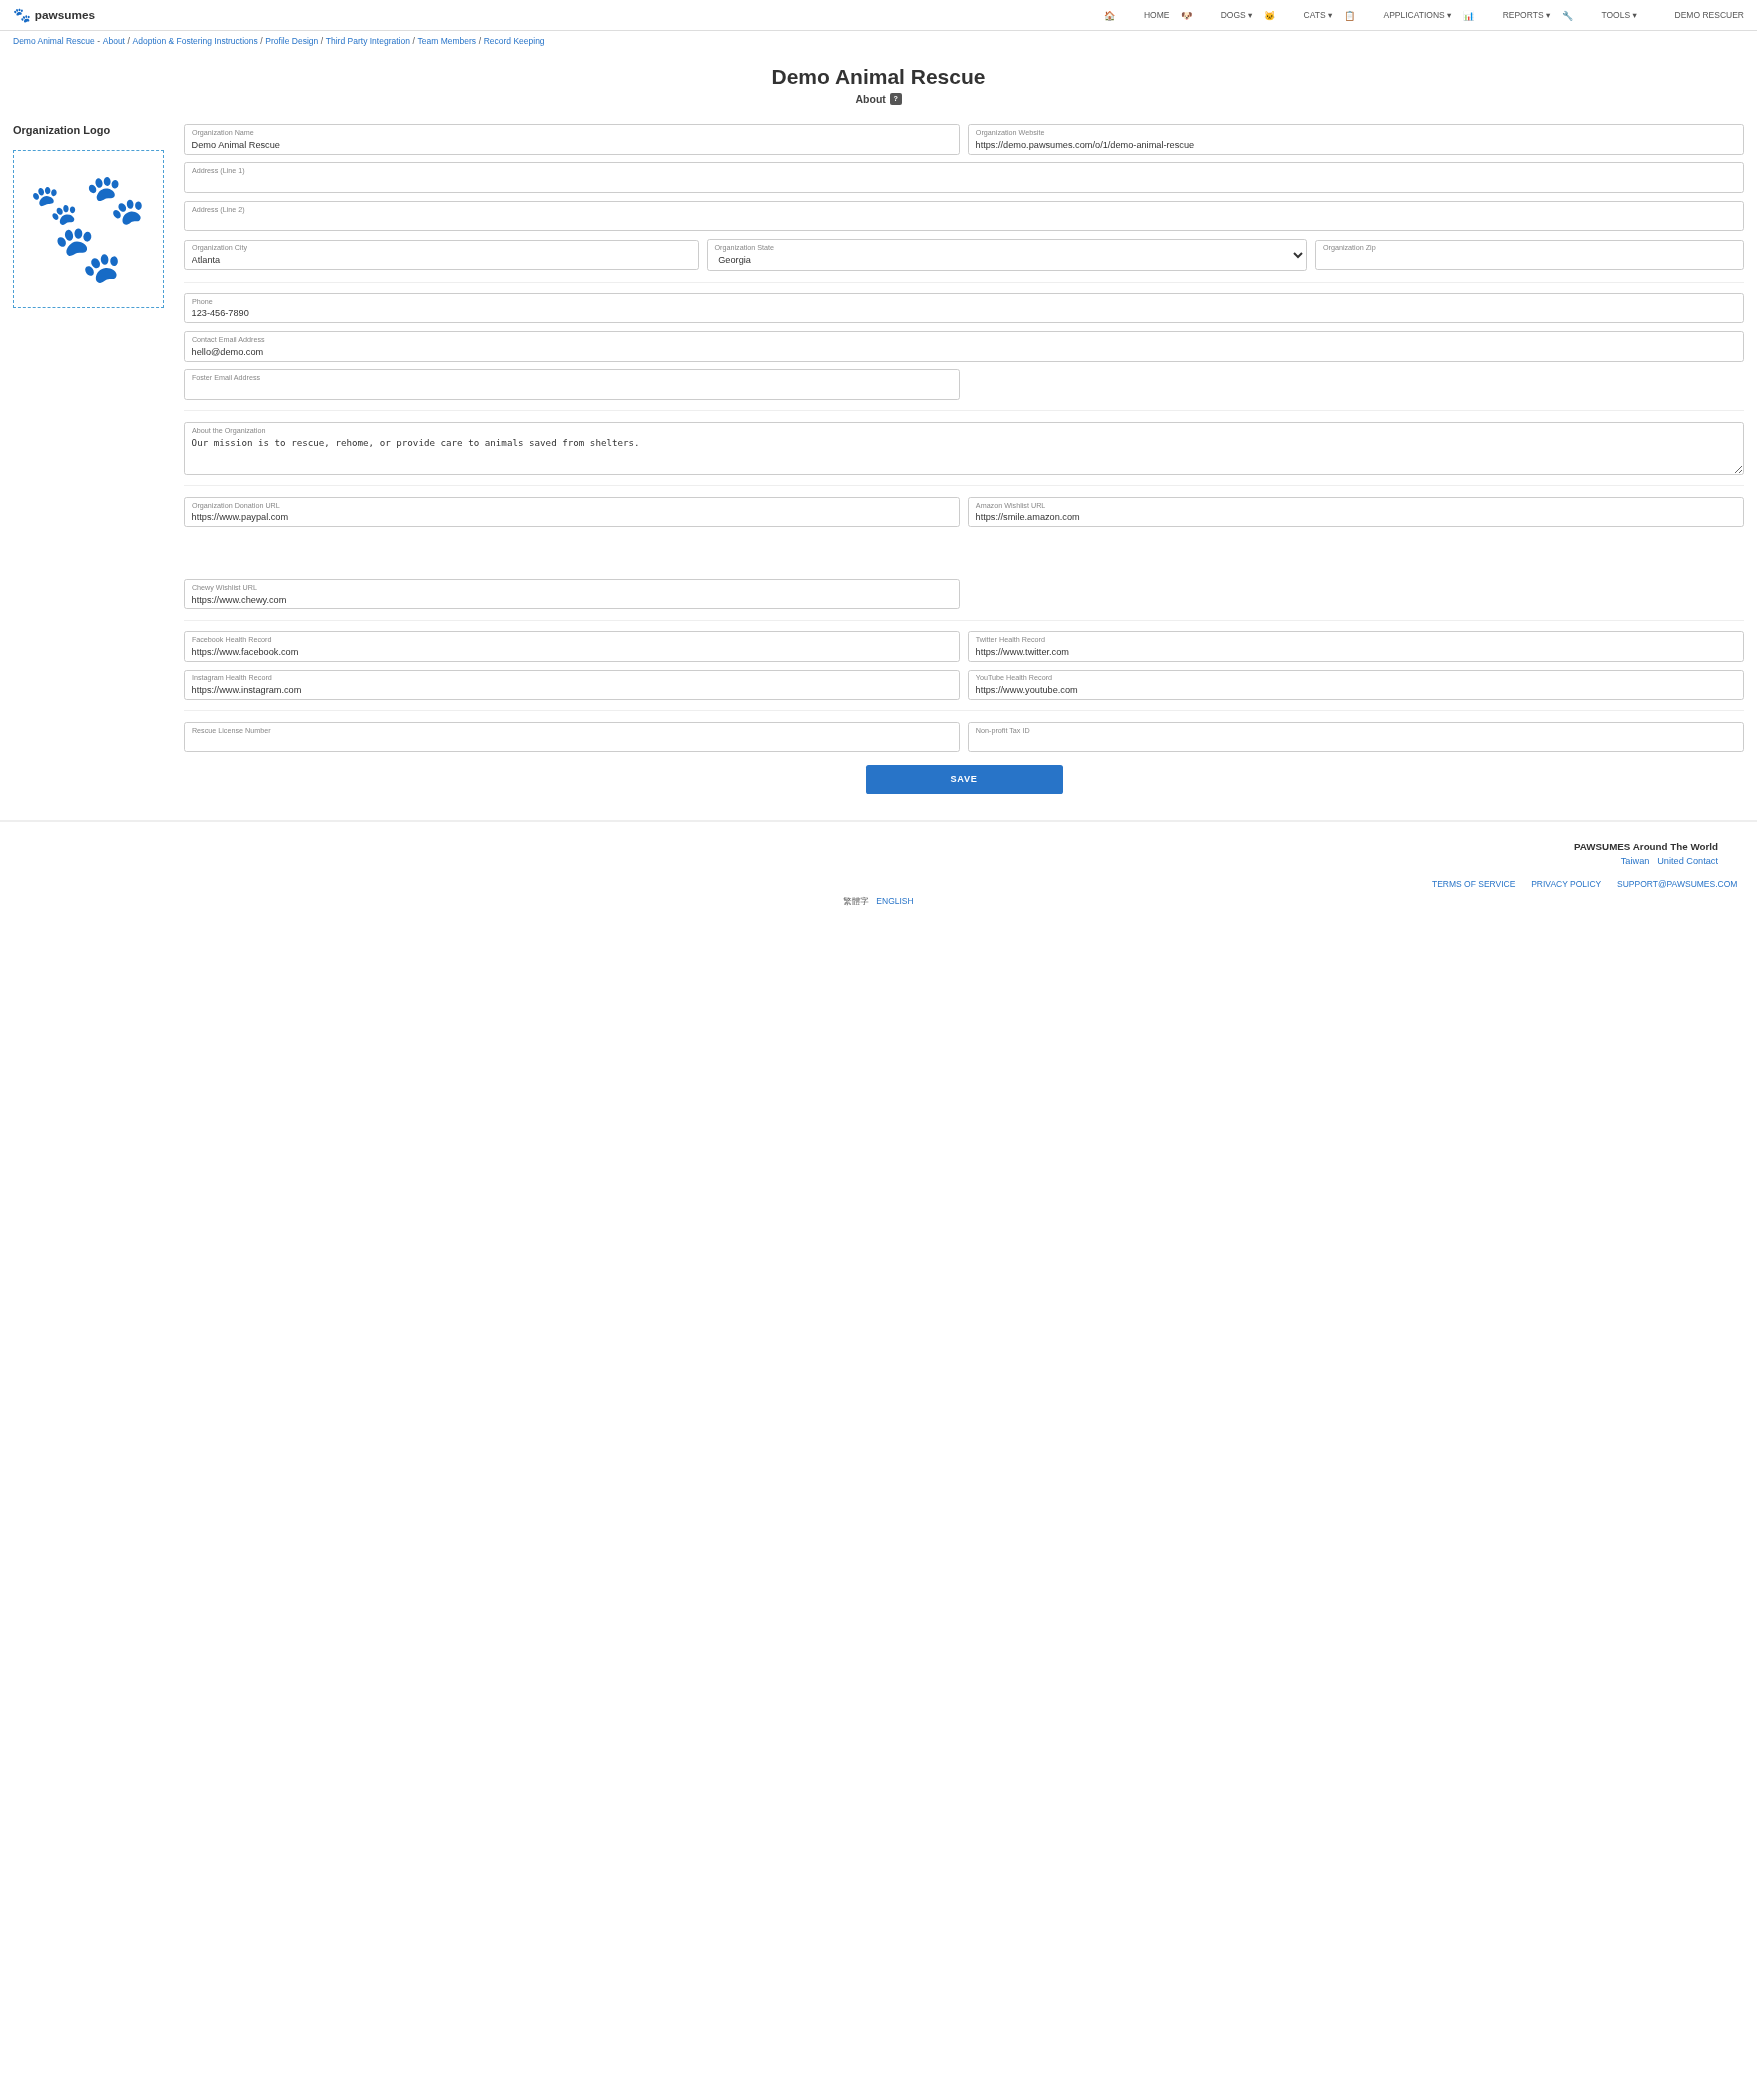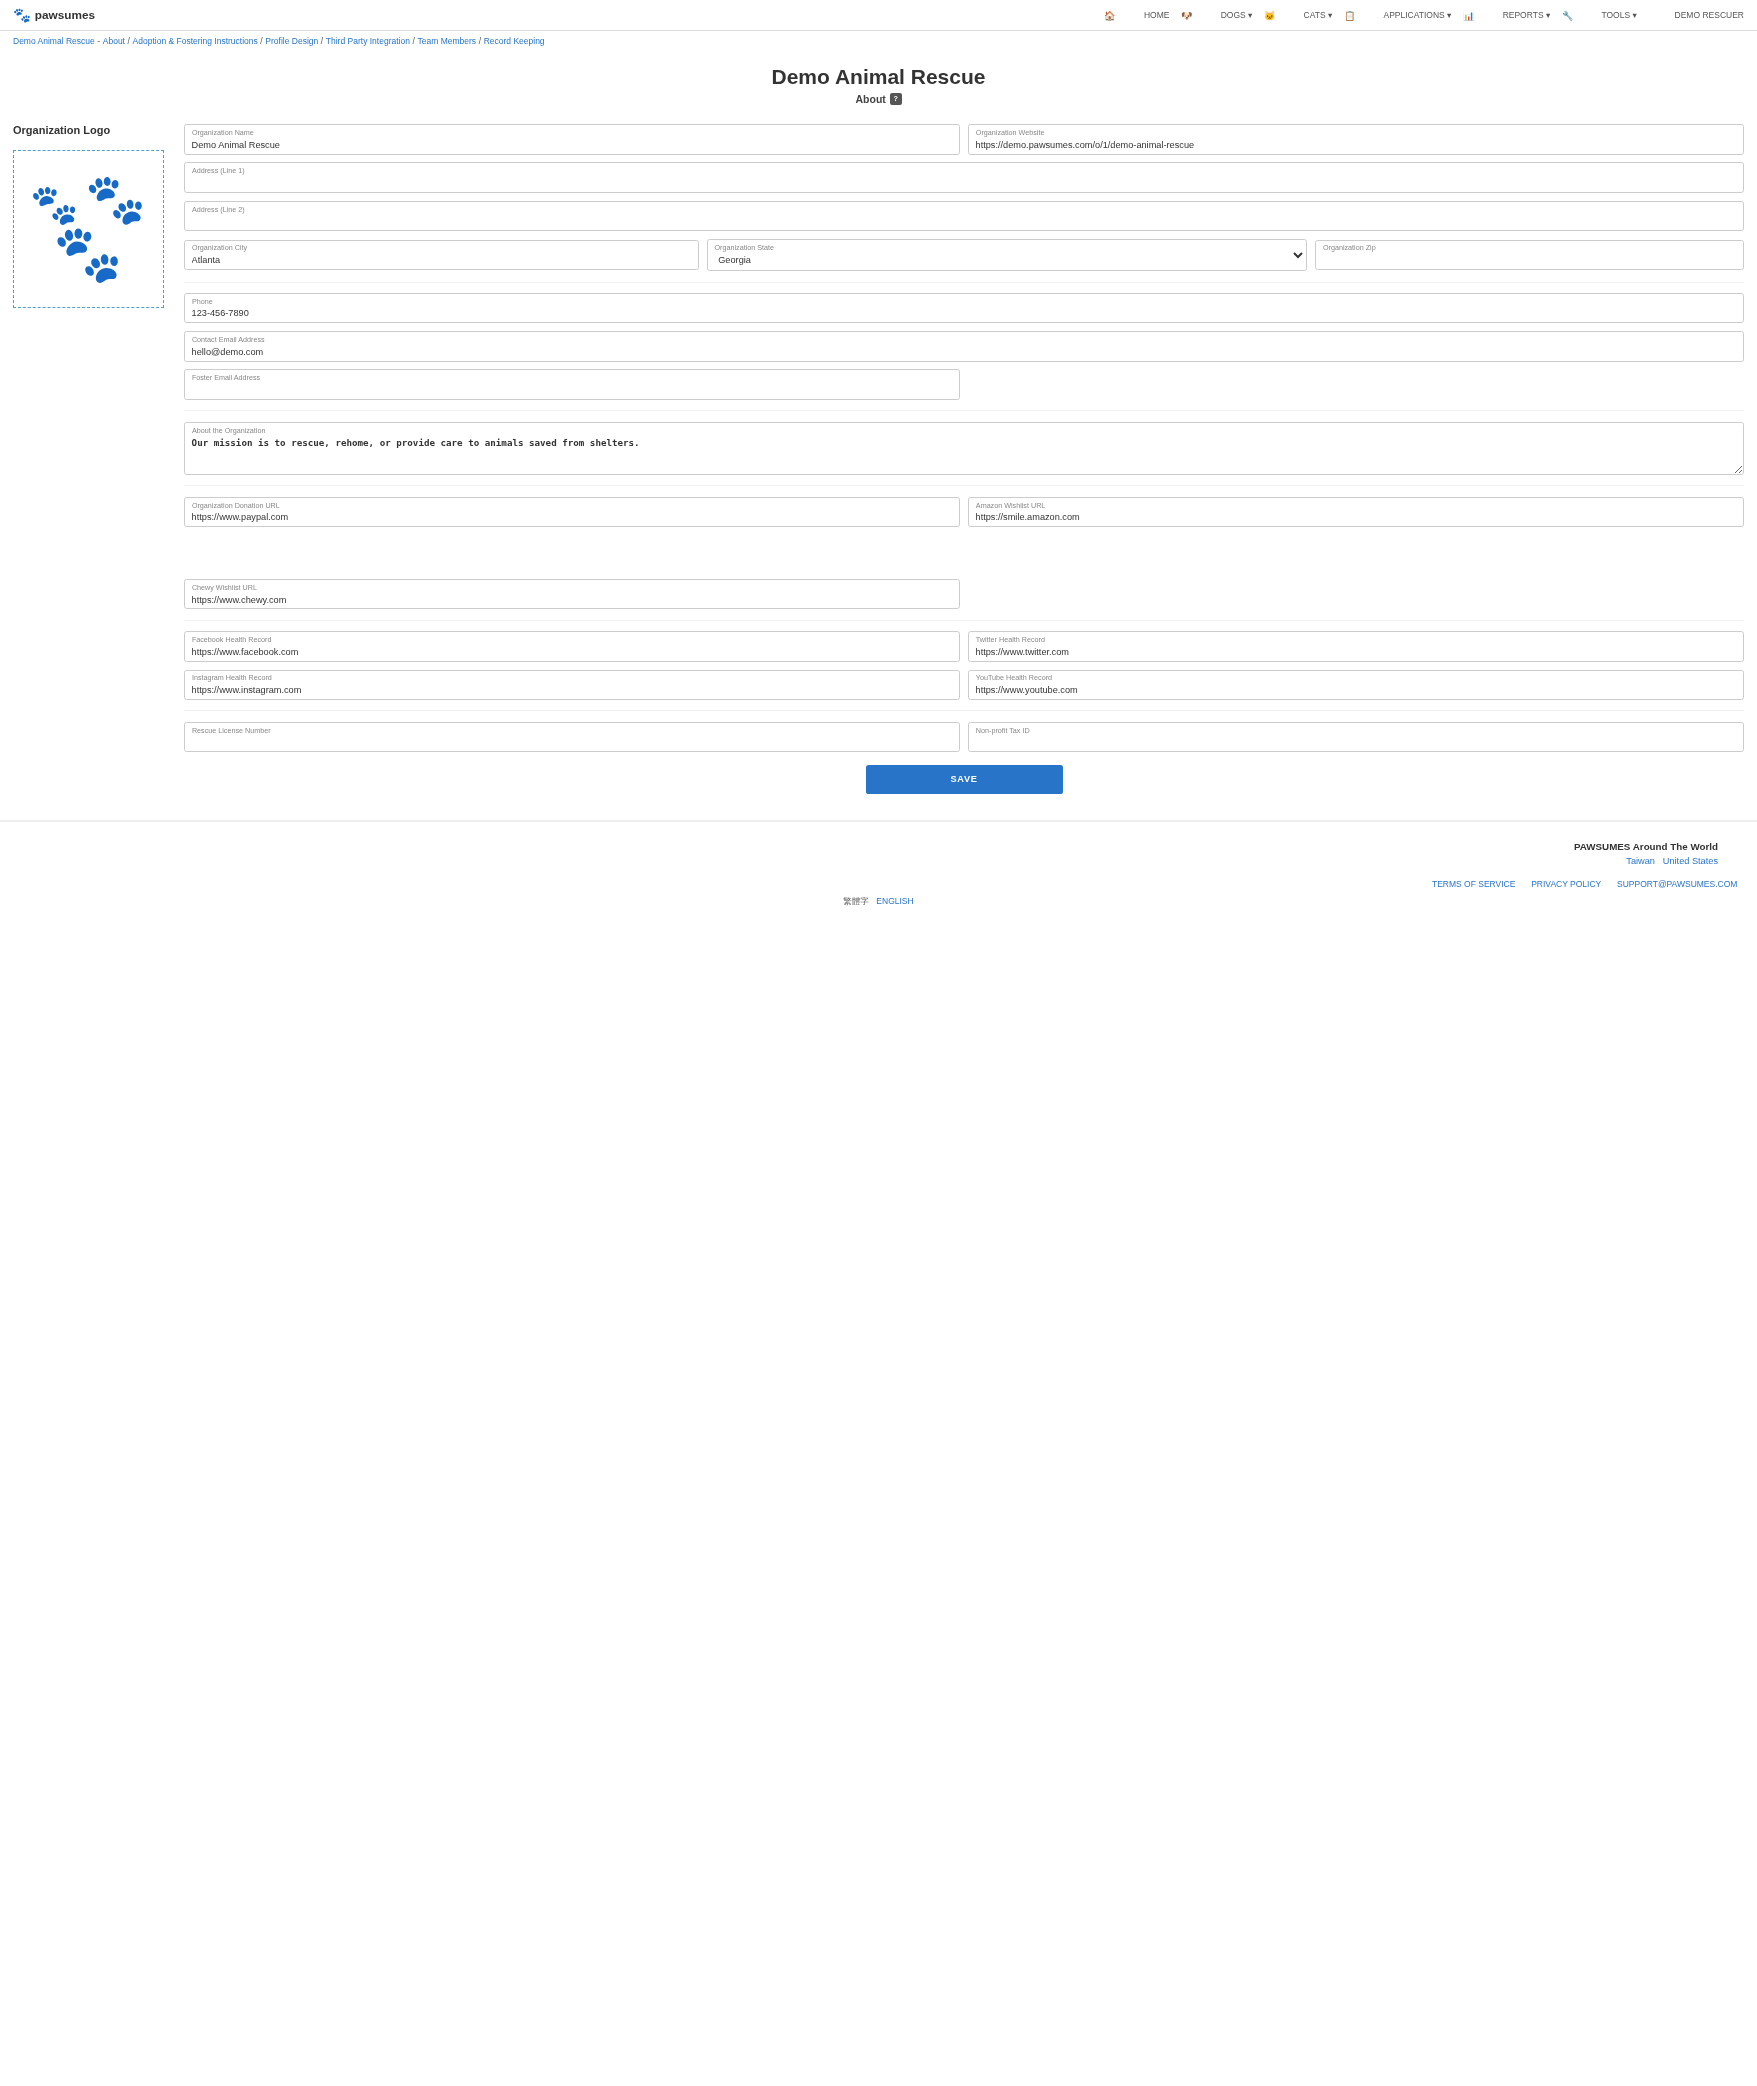--- a/index.html
+++ b/index.html
@@ -53,21 +53,21 @@
     .form-row { display: flex; gap: 7.9px; margin-bottom: 7.9px; }
     .form-group { display: flex; flex-direction: column; flex: 1; justify-content: center; }
     .form-group label {
       font-size: 7.2px; color: #888; margin-bottom: 1.3px; padding-left: 1.3px;
     }
     .form-group input, .form-group select, .form-group textarea {
       border: 0.7px solid #ccc; border-radius: 2.6px; padding: 6.6px 6.6px 5.3px;
       font-size: 9.2px; color: #333; background: #fff;
       outline: none; width: 100%;
     }
-    .form-group textarea { resize: vertical; min-height: 46px; font-weight: bold; }
+    .form-group textarea { resize: vertical; min-height: 46px; }
 
     .divider { border: none; border-top: 0.7px solid #eee; margin: 10.5px 0; }
 
     .save-btn-wrap { text-align: center; margin: 13px 0; }
     .save-btn {
       background: #2874c8; color: #fff; border: none; border-radius: 2.6px;
       padding: 9.2px 53px; font-size: 9.2px; font-weight: bold; letter-spacing: 0.7px;
       cursor: pointer; width: 197px;
     }
 
@@ -330,21 +330,21 @@
   </div>
 </div>
 
 <hr style="border:none; border-top: 0.7px solid #eee;">
 
 <div class="footer">
   <div class="footer-world">
     <div class="title">PAWSUMES Around The World</div>
     <div>
       <a href="#">Taiwan</a>
-      <a href="#">United States</a>
+      <a href="#">United Contact</a>
     </div>
   </div>
   <div class="footer-links">
     <a href="#">TERMS OF SERVICE</a>
     <a href="#">PRIVACY POLICY</a>
     <a href="#">SUPPORT@PAWSUMES.COM</a>
   </div>
   <div class="footer-lang">
     <a href="#" class="zh">繁體字</a>
     <a href="#" class="en">ENGLISH</a>

